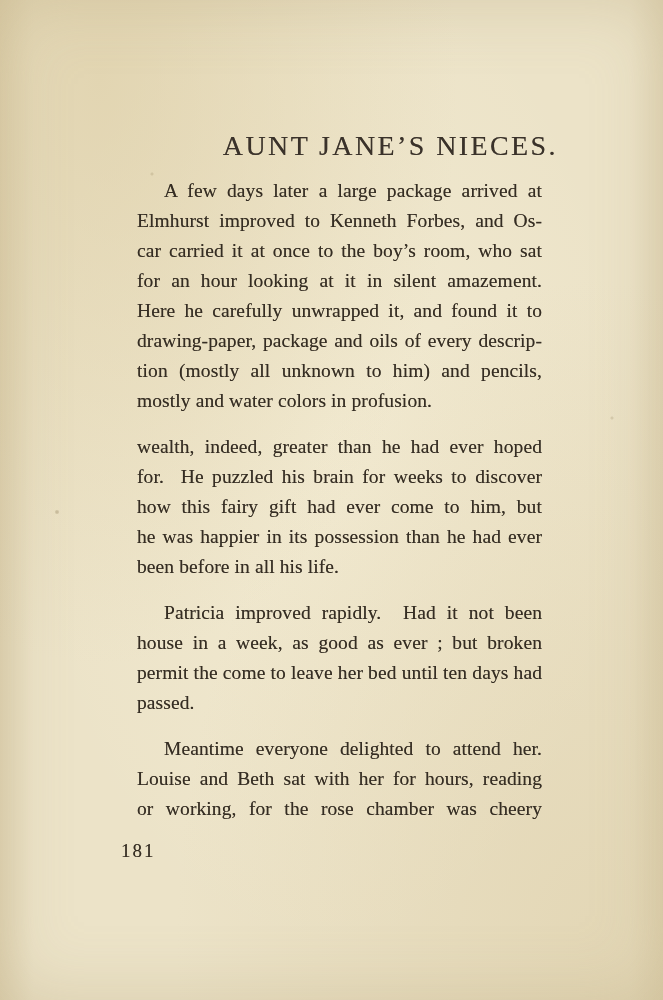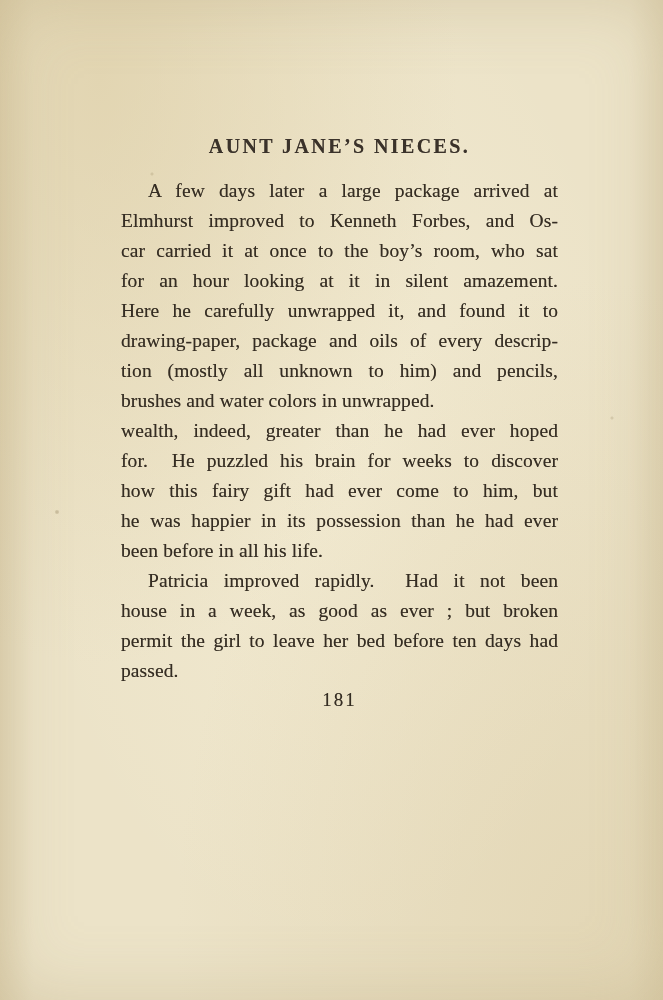--- a/index.html
+++ b/index.html
@@ -27,51 +27,50 @@
     color: #352d23;
   }
   .content {
     position: absolute;
     left: 121px;
     top: 133px;
     width: 437px;
   }
   .running-header {
     margin: 0 0 17px 0;
-    font-size: 20px;
-    font-weight: bold;
+    font-size: 28px;
+    font-weight: normal;
     line-height: 26px;
-    text-align: center;
+    text-align: right;
     letter-spacing: 2.4px;
     color: #3a322a;
     text-shadow: 0 0 0.5px rgba(58,50,42,0.55);
   }
   .para {
-    margin: 0;
+    margin: 16px;
     padding: 0;
   }
   .line {
     font-size: 19.5px;
     line-height: 30px;
     height: 30px;
     letter-spacing: 0.1px;
     text-align: justify;
     text-align-last: justify;
     text-shadow: 0 0 0.5px rgba(53,45,35,0.55);
     white-space: normal;
   }
   .line.first {
     text-indent: 27px;
   }
   .line.end {
     text-align-last: left;
   }
   .page-number {
     margin-top: 3px;
-    text-align: center;
     font-size: 19px;
     letter-spacing: 2px;
     font-variant-numeric: oldstyle-nums;
     text-shadow: 0 0 0.5px rgba(53,45,35,0.55);
   }
 </style>
 </head>
 <body>
 
 <div class="scan">
@@ -80,35 +79,40 @@
     <h1 class="running-header">AUNT JANE’S NIECES.</h1>
 
     <section class="para">
       <div class="line first">A few days later a large package arrived at</div>
       <div class="line">Elmhurst improved to Kenneth Forbes, and Os-</div>
       <div class="line">car carried it at once to the boy’s room, who sat</div>
       <div class="line">for an hour looking at it in silent amazement.</div>
       <div class="line">Here he carefully unwrapped it, and found it to</div>
       <div class="line">drawing-paper, package and oils of every descrip-</div>
       <div class="line">tion (mostly all unknown to him) and pencils,</div>
-      <div class="line end">brushes and water colors in unwrapped.</div>
+      <div class="line end">mostly and water colors in profusion.</div>
     </section>
 
     <section class="para">
       <div class="line">wealth, indeed, greater than he had ever hoped</div>
       <div class="line">for.&nbsp; He puzzled his brain for weeks to discover</div>
       <div class="line">how this fairy gift had ever come to him, but</div>
       <div class="line">he was happier in its possession than he had ever</div>
       <div class="line end">been before in all his life.</div>
     </section>
 
     <section class="para">
       <div class="line first">Patricia improved rapidly.&nbsp; Had it not been</div>
       <div class="line">house in a week, as good as ever ; but broken</div>
-      <div class="line">permit the girl to leave her bed before ten days had</div>
+      <div class="line">permit the come to leave her bed until ten days had</div>
       <div class="line end">passed.</div>
     </section>
 
+    <section class="para">
+      <div class="line first">Meantime everyone delighted to attend her.</div>
+      <div class="line">Louise and Beth sat with her for hours, reading</div>
+      <div class="line">or working, for the rose chamber was cheery</div>
+    </section>
 
     <div class="page-number">181</div>
 
   </div>
 </div>
 
 </body></html>

